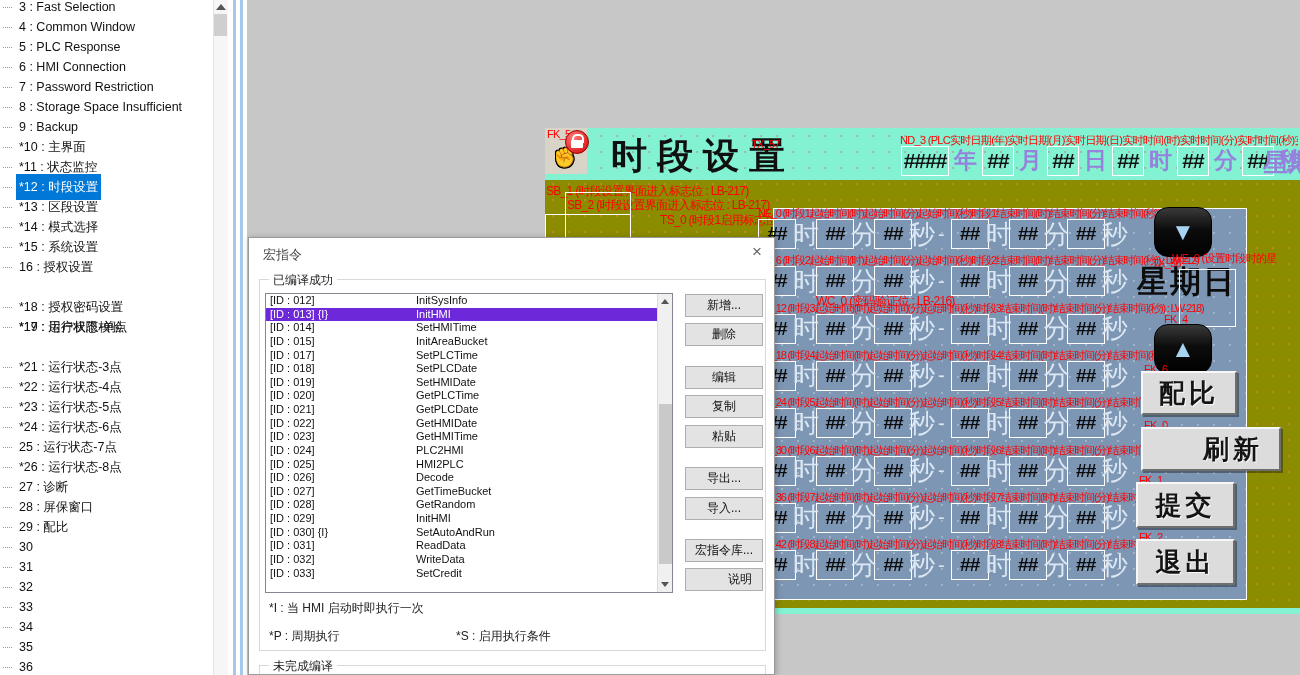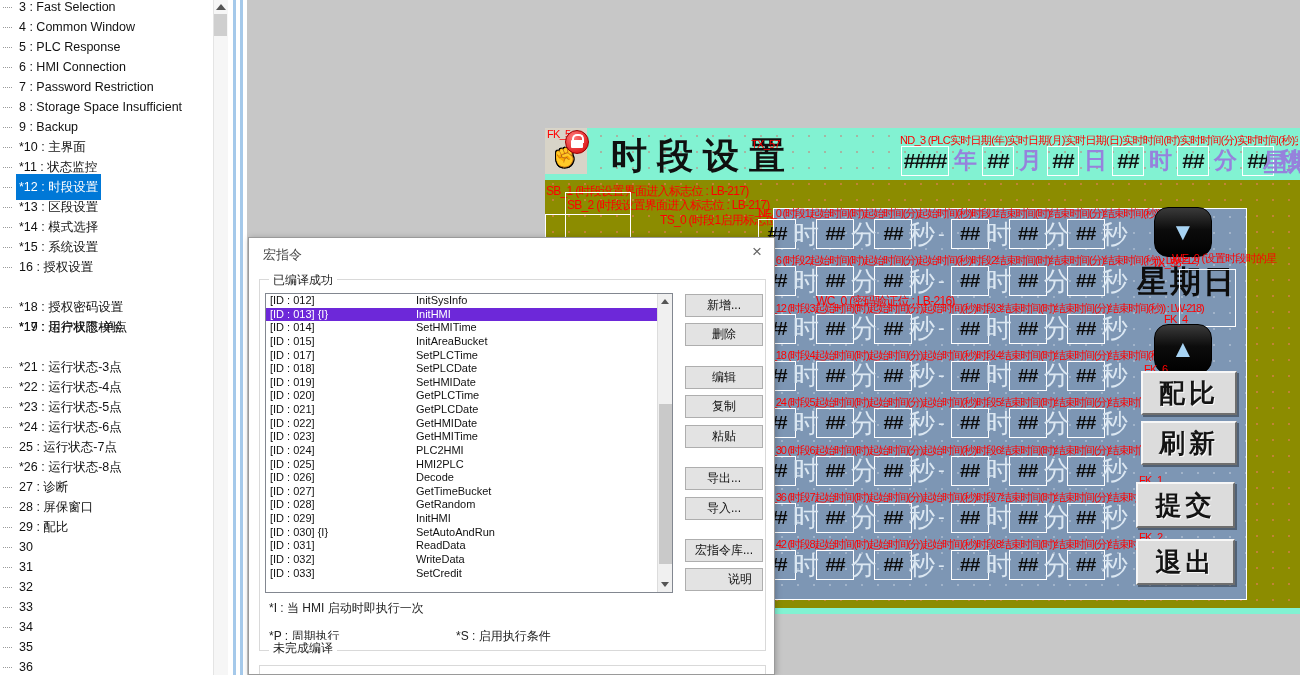--- a/index.html
+++ b/index.html
@@ -312,21 +312,21 @@
     <div id="week-val" style="left:363px;top:52px">星期日</div>
     <div class="wrect" style="left:405px;top:60px;width:55px;height:56px"></div>
     <span class="ann" style="left:390px;top:104px">FK_4</span>
     <div class="arrow-btn" style="left:380px;top:115px">
       <span>▲</span>
       </div>
     <div id="hmi-btns">
         <span class="ann" style="left: 370px; top: 154px;">FK_6</span>
         <div class="hmi-btn" style="left: 367px; top: 162px; width: 92px; height: 40px;">配比</div>
         <span class="ann" style="left: 370px; top: 210px;">FK_0</span>
-        <div class="hmi-btn" style="left: 367px; top: 212px; width: 92px; height: 40px;">刷新</div>
+        <div class="hmi-btn" style="left: 367px; top: 218px; width: 92px; height: 40px; padding-left: 44px;">刷新</div>
         <span class="ann" style="left: 365px; top: 265px;">FK_1</span>
         <div class="hmi-btn" style="left: 362px; top: 273px; width: 95px; height: 42px;">提交</div>
         <span class="ann" style="left: 365px; top: 322px;">FK_2</span>
         <div class="hmi-btn" style="left: 362px; top: 330px; width: 95px; height: 42px;">退出</div>
       </div>
   </div>
   <div id="cyan-strip"></div>
 </div>
 
 <div id="dialog" class="abs">
@@ -426,21 +426,21 @@
       <div id="list-thumb"></div>
       <div class="sb-arrow" style="bottom:5px;border-top:5px solid #555"></div>
     </div>
   </div>
 
   <div class="footnote" style="left:20px;top:362px">*I : 当 HMI 启动时即执行一次</div>
   <div class="footnote" style="left:20px;top:390px">*P : 周期执行</div>
   <div class="footnote" style="left:207px;top:390px">*S : 启用执行条件</div>
 
   <div class="groupbox" style="left:10px;top:427px;width:505px;height:20px"></div>
-  <div class="grouplabel" style="left:20px;top:402px">未完成编译</div>
+  <div class="grouplabel" style="left:20px;top:420px">未完成编译</div>
 <div class="dlg-btn" style="top: 56px;">新增...</div>
     <div class="dlg-btn" style="top: 85px;">删除</div>
     <div class="dlg-btn" style="top: 128px;">编辑</div>
     <div class="dlg-btn" style="top: 157px;">复制</div>
     <div class="dlg-btn" style="top: 187px;">粘贴</div>
     <div class="dlg-btn" style="top: 229px;">导出...</div>
     <div class="dlg-btn" style="top: 259px;">导入...</div>
     <div class="dlg-btn" style="top: 301px;">宏指令库...</div>
     <div class="dlg-btn" style="top: 330px; padding-left: 32px;">说明</div>
   </div>

